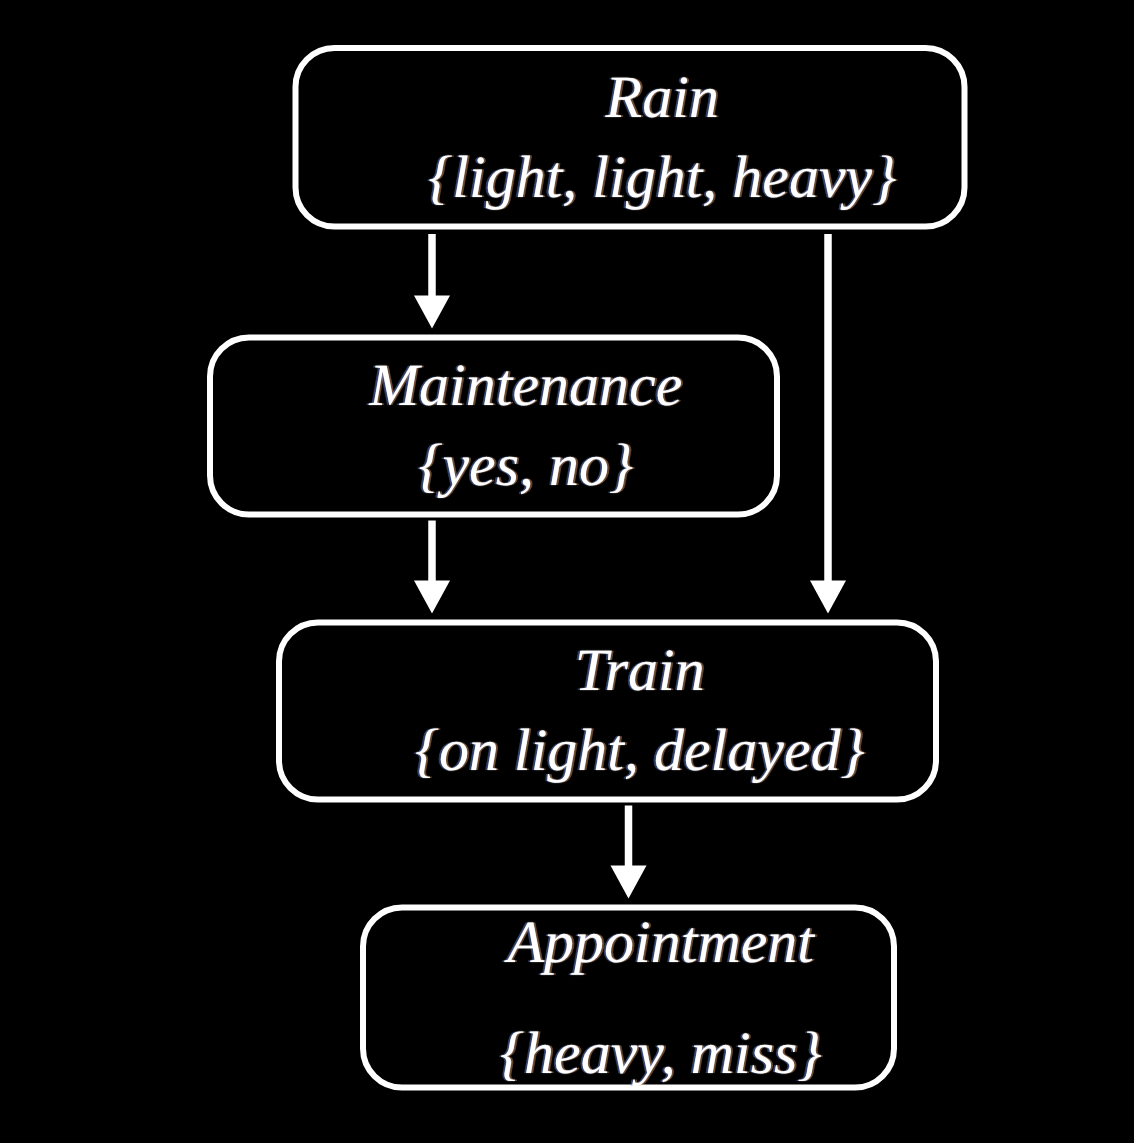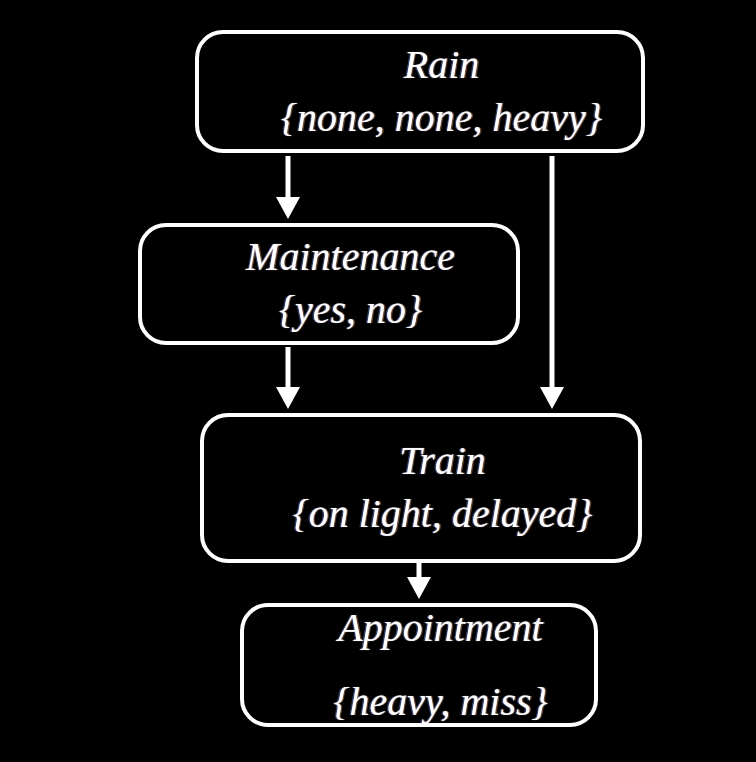--- a/index.html
+++ b/index.html
@@ -40,21 +40,21 @@
     padding-left: 43px;
   }
   .node .txt {
     white-space: nowrap;
     text-shadow: -1.4px 0 0 rgba(110, 150, 255, 0.38),
                   1.4px 0 0 rgba(255, 170, 110, 0.38),
                   0 0 1px rgba(255, 255, 255, 0.6);
   }
   #node-rain        { left: 195px; top:  30px; width: 450px; height: 123px; }
   #node-maintenance { left:  98px; top: 223px; width: 382px; height: 122px; margin-left: 40px; }
-  #node-train       { left: 200px; top: 413px; width: 442px; height: 150px; }
+  #node-train       { left: 184px; top: 413px; width: 442px; height: 122px; }
   #node-appointment { left: 240px; top: 603px; width: 358px; height: 124px; gap: 21px; }
 </style>
 </head>
 <body>
 
 <div class="canvas">
 
   <svg class="edges" width="756" height="762" viewBox="0 0 756 762">
     <g>
       <line x1="288" y1="156" x2="288" y2="199" stroke="#ffffff" stroke-width="5"></line>
@@ -69,21 +69,21 @@
       <polygon points="276,387 300,387 288,409" fill="#ffffff"></polygon>
     </g>
     <g>
       <line x1="419" y1="537" x2="419" y2="579" stroke="#ffffff" stroke-width="5"></line>
       <polygon points="407,577 431,577 419,599" fill="#ffffff"></polygon>
     </g>
   </svg>
 
   <div class="node" id="node-rain">
     <div class="txt">Rain</div>
-    <div class="txt">{none, none, heavy}</div>
+    <div class="txt">{light, light, heavy}</div>
   </div>
 
   <div class="node" id="node-maintenance">
     <div class="txt">Maintenance</div>
     <div class="txt">{yes, no}</div>
   </div>
 
   <div class="node" id="node-train">
     <div class="txt">Train</div>
     <div class="txt">{on light, delayed}</div>

